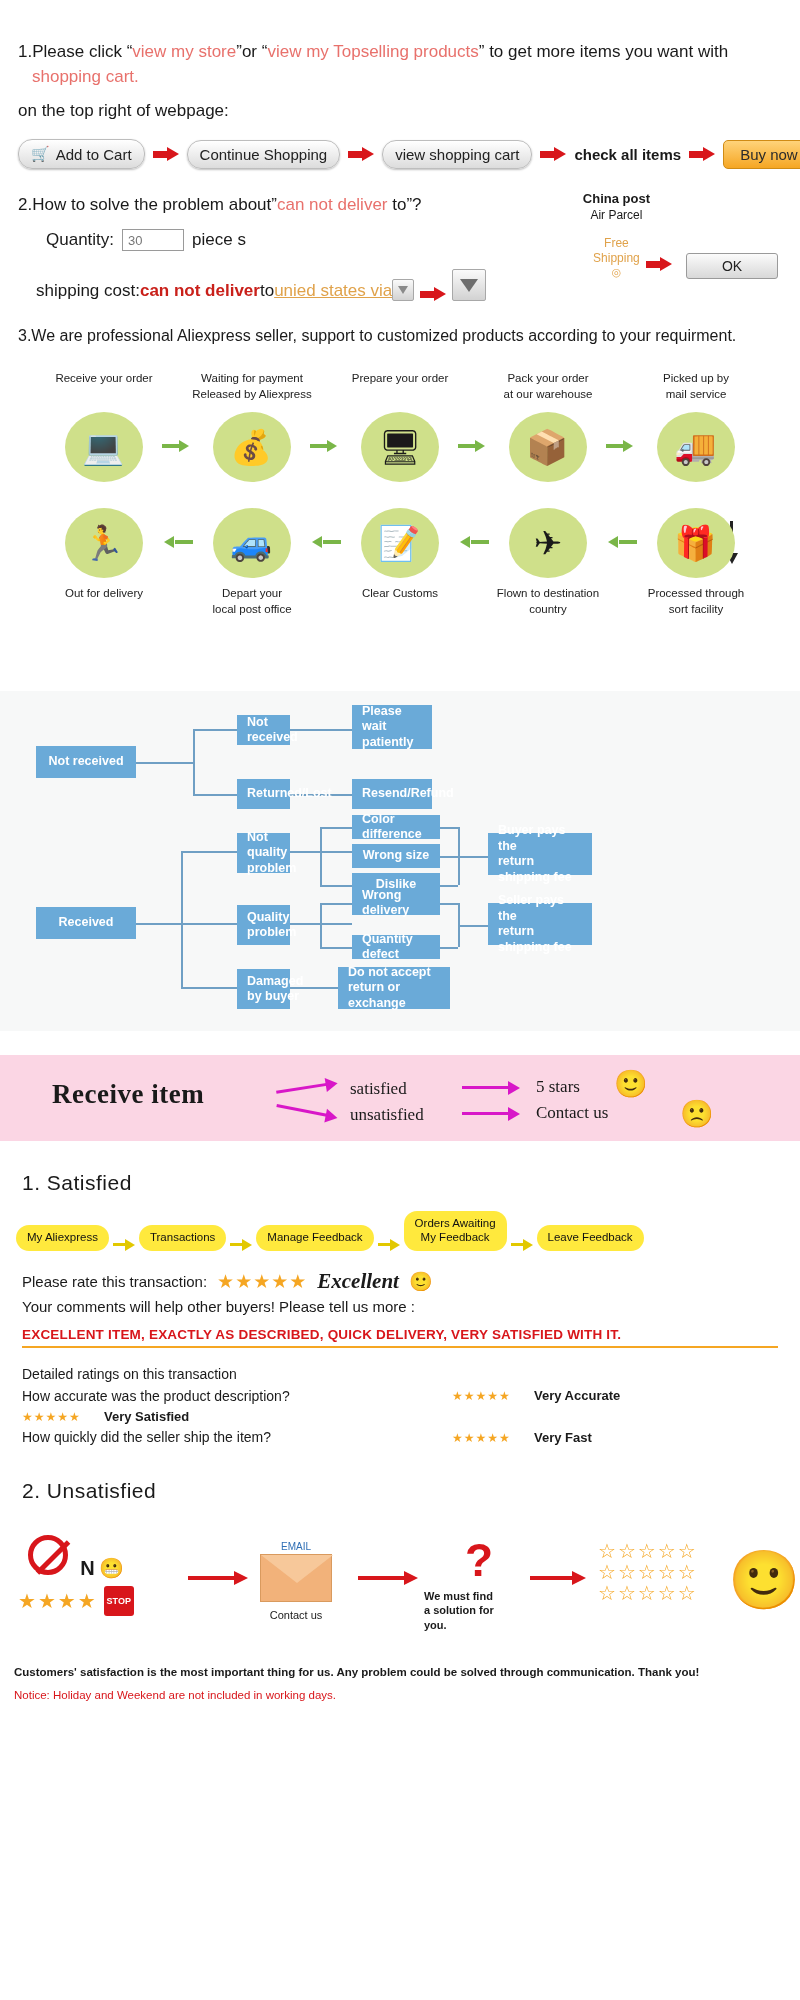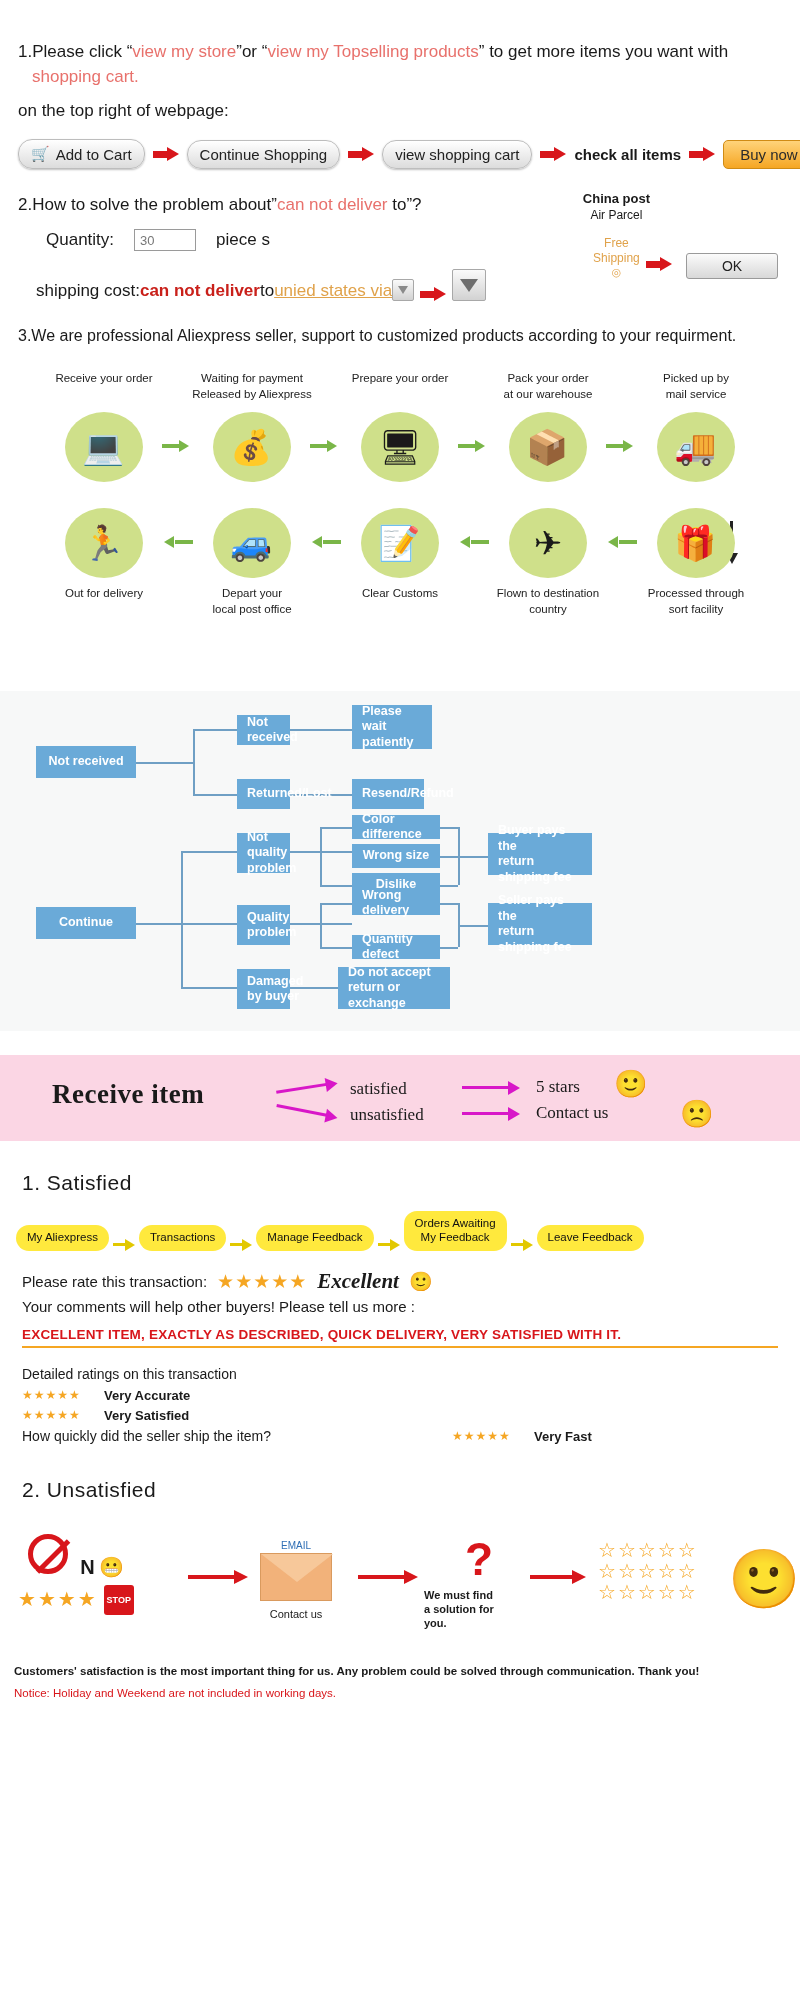--- a/index.html
+++ b/index.html
@@ -50,21 +50,21 @@
     content:""; position:absolute; left:0; top:4px; width:15px; height:7px; background:#d8161b;
   }
   .arrow-r::after{
     content:""; position:absolute; left:14px; top:0; width:0; height:0;
     border-top:7px solid transparent; border-bottom:7px solid transparent; border-left:12px solid #d8161b;
   }
 
   
   .s2 { padding: 26px 18px 0 18px; position:relative; }
   .s2 .q { font-size:17px; }
-  .s2 .qty { margin: 14px 0 0 28px; font-size:17px; display:flex; align-items:center; gap:20px;}
+  .s2 .qty { margin: 14px 0 0 28px; font-size:17px; display:flex; align-items:center; gap:8px;}
   .qtybox {
     width: 62px; height: 22px; border:1px solid #9a9a9a; background:#fff;
     font-size:13px; color:#777; padding:2px 5px; font-family:"Liberation Sans",sans-serif;
   }
   .s2 .ship { margin: 18px 0 0 18px; font-size:17px; display:flex; align-items:flex-end; gap:0; }
   .drop {
     width:22px; height:22px; border:1px solid #a8a8a8; border-radius:2px;
     background: linear-gradient(#fafafa,#d2d2d2);
     display:inline-flex; align-items:center; justify-content:center;
   }
@@ -332,21 +332,21 @@
     <div class="bline h" style="left:193px; top:38px; width:44px;"></div>
     <div class="bline h" style="left:193px; top:103px; width:44px;"></div>
     <div class="bline h" style="left:290px; top:38px; width:62px;"></div>
     <div class="bline h" style="left:290px; top:103px; width:62px;"></div>
 
     <div class="bbox" style="left:36px; top:55px; width:100px; height:32px; justify-content:center;">Not received</div>
     <div class="bbox" style="left:237px; top:24px; width:53px; height:30px;">Not received</div>
     <div class="bbox" style="left:237px; top:88px; width:53px; height:30px;">Returned/Lost</div>
     <div class="bbox" style="left:352px; top:14px; width:80px; height:44px; white-space:pre-line;">Please wait
 patiently</div>
-    <div class="bbox" style="left:352px; top:88px; width:72px; height:30px;">Resend/Refund</div>
+    <div class="bbox" style="left:352px; top:88px; width:80px; height:30px;">Resend/Refund</div>
 
     <div class="bline h" style="left:136px; top:232px; width:46px;"></div>
     <div class="bline v" style="left:181px; top:160px; height:136px;"></div>
     <div class="bline h" style="left:181px; top:160px; width:56px;"></div>
     <div class="bline h" style="left:181px; top:232px; width:56px;"></div>
     <div class="bline h" style="left:181px; top:296px; width:56px;"></div>
 
     <div class="bline h" style="left:290px; top:160px; width:62px;"></div>
     <div class="bline v" style="left:320px; top:136px; height:58px;"></div>
     <div class="bline h" style="left:320px; top:136px; width:32px;"></div>
@@ -363,21 +363,21 @@
     <div class="bline h" style="left:440px; top:194px; width:18px;"></div>
     <div class="bline h" style="left:458px; top:165px; width:30px;"></div>
 
     <div class="bline v" style="left:458px; top:212px; height:44px;"></div>
     <div class="bline h" style="left:440px; top:212px; width:18px;"></div>
     <div class="bline h" style="left:440px; top:256px; width:18px;"></div>
     <div class="bline h" style="left:458px; top:234px; width:30px;"></div>
 
     <div class="bline h" style="left:290px; top:296px; width:48px;"></div>
 
-    <div class="bbox" style="left:36px; top:216px; width:100px; height:32px; justify-content:center;">Continue</div>
+    <div class="bbox" style="left:36px; top:216px; width:100px; height:32px; justify-content:center;">Received</div>
     <div class="bbox" style="left:237px; top:142px; width:53px; height:40px; white-space:pre-line;">Not quality
 problem</div>
     <div class="bbox" style="left:237px; top:214px; width:53px; height:40px; white-space:pre-line;">Quality
 problem</div>
     <div class="bbox" style="left:237px; top:278px; width:53px; height:40px; white-space:pre-line;">Damaged
 by buyer</div>
 
     <div class="bbox" style="left:352px; top:124px; width:88px; height:24px;">Color difference</div>
     <div class="bbox" style="left:352px; top:153px; width:88px; height:24px; justify-content:center;">Wrong size</div>
     <div class="bbox" style="left:352px; top:182px; width:88px; height:24px; justify-content:center;">Dislike</div>
@@ -429,20 +429,21 @@
       <span class="excellent">Excellent</span>
       <span style="font-size:19px;">🙂</span>
     </div>
 
     <div class="cmt">Your comments will help other buyers! Please tell us more :</div>
     <div class="cmt-box">EXCELLENT ITEM, EXACTLY AS DESCRIBED, QUICK DELIVERY, VERY SATISFIED WITH IT.</div>
 
     <div class="detailed">
       <div>Detailed ratings on this transaction</div>
       <div class="dr-row">
+        <span class="dr-q">How accurate was the product description?</span>
         <span class="dr-stars">★★★★★</span>
         <span class="dr-lab">Very Accurate</span>
       </div>
       <div class="dr-row">
         <span class="dr-stars">★★★★★</span>
         <span class="dr-lab">Very Satisfied</span>
       </div>
       <div class="dr-row">
         <span class="dr-q">How quickly did the seller ship the item?</span>
         <span class="dr-stars">★★★★★</span>

